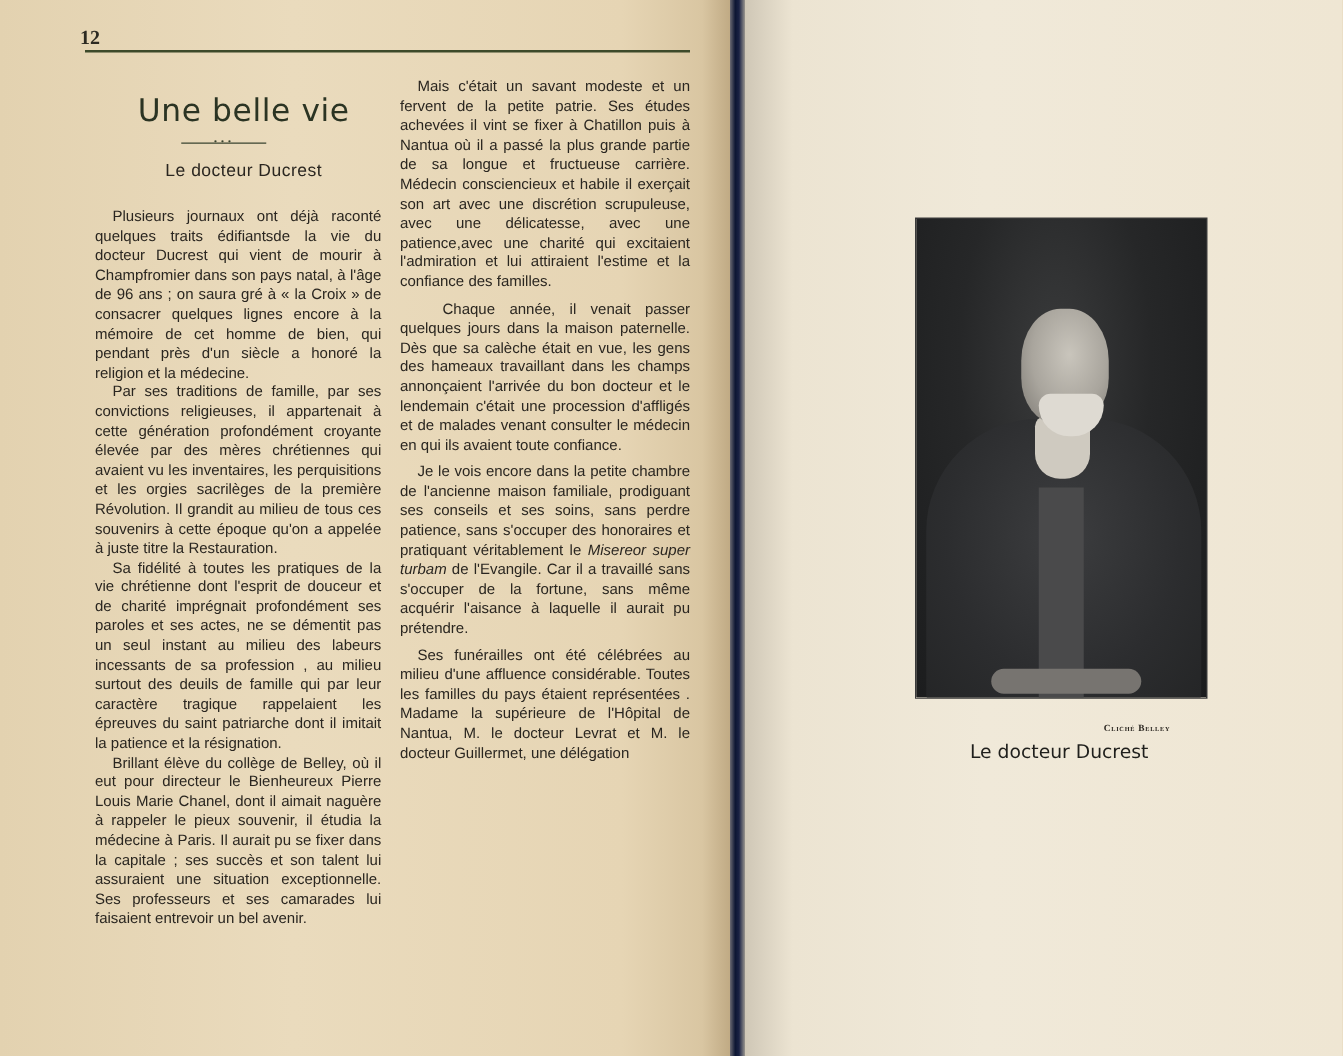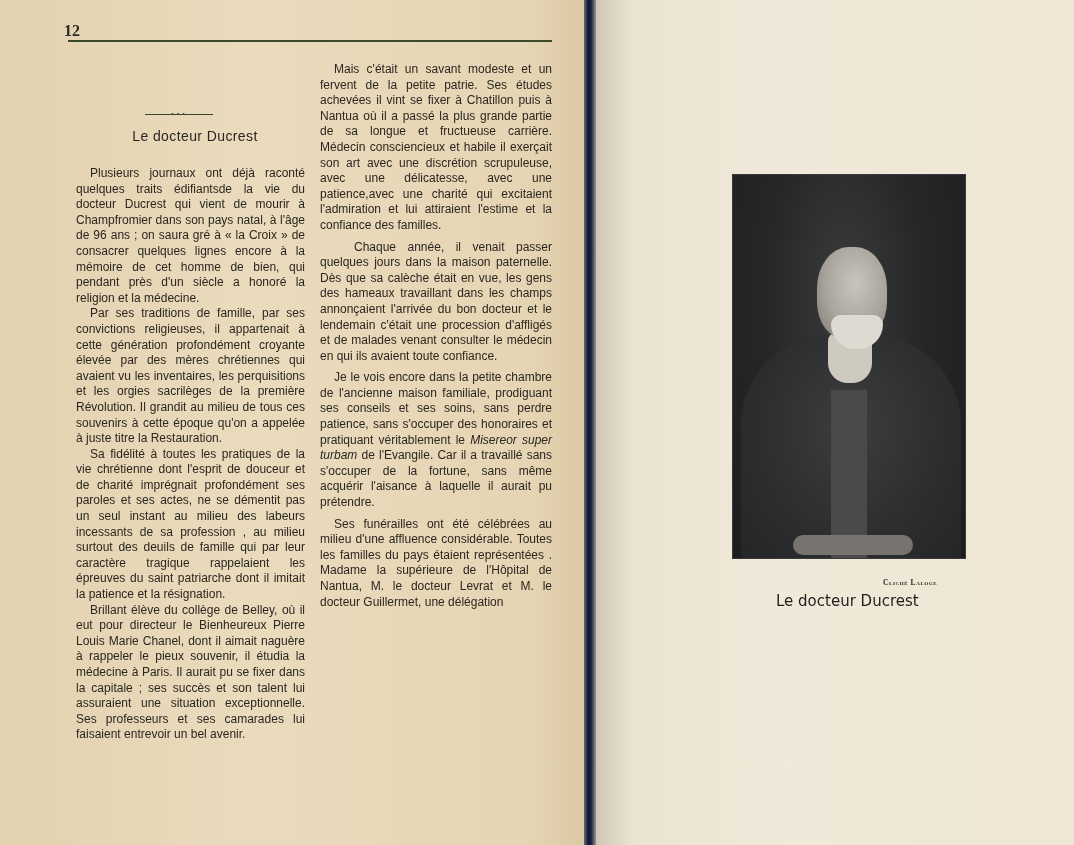--- a/index.html
+++ b/index.html
@@ -1,19 +1,19 @@
 <!DOCTYPE html>
 <html><head>
 <meta charset="utf-8">
 <style>
   html, body { margin:0; padding:0; }
   body { width:1074px; height:845px; overflow:hidden; position:relative; background:#e6d6b8; }
   .spread { position:absolute; left:0; top:0; width:1074px; height:845px; }
   .page-left { position:absolute; left:0; top:0; width:585px; height:845px;
-    background: linear-gradient(90deg, #e3d2b0 0%, #eadbbd 40%, #e6d5b4 85%, #d9c6a2 96%, #bfa983 100%); padding-left: 36px; }
+    background: linear-gradient(90deg, #e3d2b0 0%, #eadbbd 40%, #e6d5b4 85%, #d9c6a2 96%, #bfa983 100%); }
   .gutter { position:absolute; left:584px; top:0; width:12px; height:845px;
     background: linear-gradient(90deg, #6b6a72 0%, #0d1633 35%, #1a2244 60%, #9a968e 100%); }
   .page-right { position:absolute; left:596px; top:0; width:478px; height:845px;
     background: linear-gradient(90deg, #cfc7b6 0%, #ece4d2 8%, #f0e9d9 40%, #efe6d3 100%); }
 
   .running-head { position:absolute; left:64px; top:20px; width:488px; height:22px;
     font-family:"Liberation Serif", serif; color:#2c2a22; }
   .page-num { position:absolute; left:0; top:2px; font-size:16px; font-weight:bold; }
   .head-title { position:absolute; left:0; right:0; top:4px; text-align:center;
     font-size:10.5px; letter-spacing:1.2px; font-weight:bold; }
@@ -60,20 +60,21 @@
 </head>
 <body>
 
 <div class="spread">
   <div class="page-left">
     <div class="running-head">
       <span class="page-num">12</span>
     </div>
     <div class="head-rule"></div>
 
+    <div class="title">Une belle vie</div>
     <div class="ornament"></div>
     <div class="ornament-dots">•••</div>
     <div class="subtitle">Le docteur Ducrest</div>
 
     <div class="col col-left">
       <p>Plusieurs journaux ont déjà raconté quelques traits édifiantsde la vie du docteur Ducrest qui vient de mourir à Champfromier dans son pays natal, à l'âge de 96 ans ; on saura gré à « la Croix » de consacrer quelques lignes encore à la mémoire de cet homme de bien, qui pendant près d'un siècle a honoré la religion et la médecine.</p>
       <p>Par ses traditions de famille, par ses convictions religieuses, il appartenait à cette génération profondément croyante élevée par des mères chrétiennes qui avaient vu les inventaires, les perquisitions et les orgies sacrilèges de la première Révolution. Il grandit au milieu de tous ces souvenirs à cette époque qu'on a appelée à juste titre la Restauration.</p>
       <p>Sa fidélité à toutes les pratiques de la vie chrétienne dont l'esprit de douceur et de charité imprégnait profondément ses paroles et ses actes, ne se démentit pas un seul instant au milieu des labeurs incessants de sa profession , au milieu surtout des deuils de famille qui par leur caractère tragique rappelaient les épreuves du saint patriarche dont il imitait la patience et la résignation.</p>
       <p>Brillant élève du collège de Belley, où il eut pour directeur le Bienheureux Pierre Louis Marie Chanel, dont il aimait naguère à rappeler le pieux souvenir, il étudia la médecine à Paris. Il aurait pu se fixer dans la capitale ; ses succès et son talent lui assuraient une situation exceptionnelle. Ses professeurs et ses camarades lui faisaient entrevoir un bel avenir.</p>
     </div>
@@ -91,15 +92,15 @@
   <div class="page-right"></div>
 
   <div class="photo" title="Portrait photograph of an elderly bearded man in a dark coat">
     <div class="coat"></div>
     <div class="vest"></div>
     <div class="collar"></div>
     <div class="head"></div>
     <div class="beard"></div>
     <div class="hands"></div>
   </div>
-  <div class="credit">Cliché Laloge</div>
+  <div class="credit">Cliché Belley</div>
   <div class="caption">Le docteur Ducrest</div>
 </div>
 
 </body></html>

